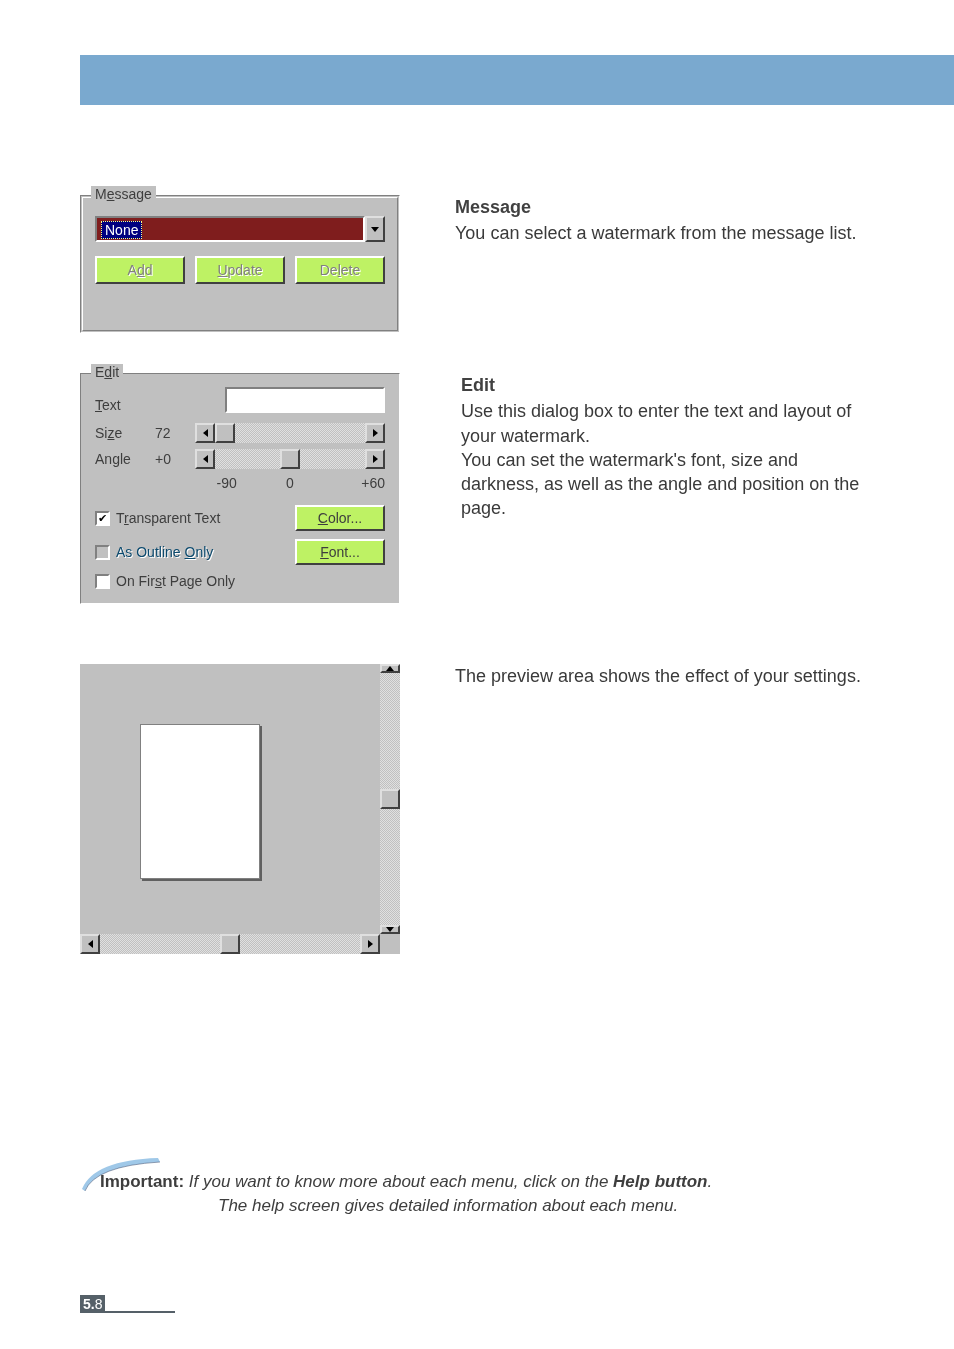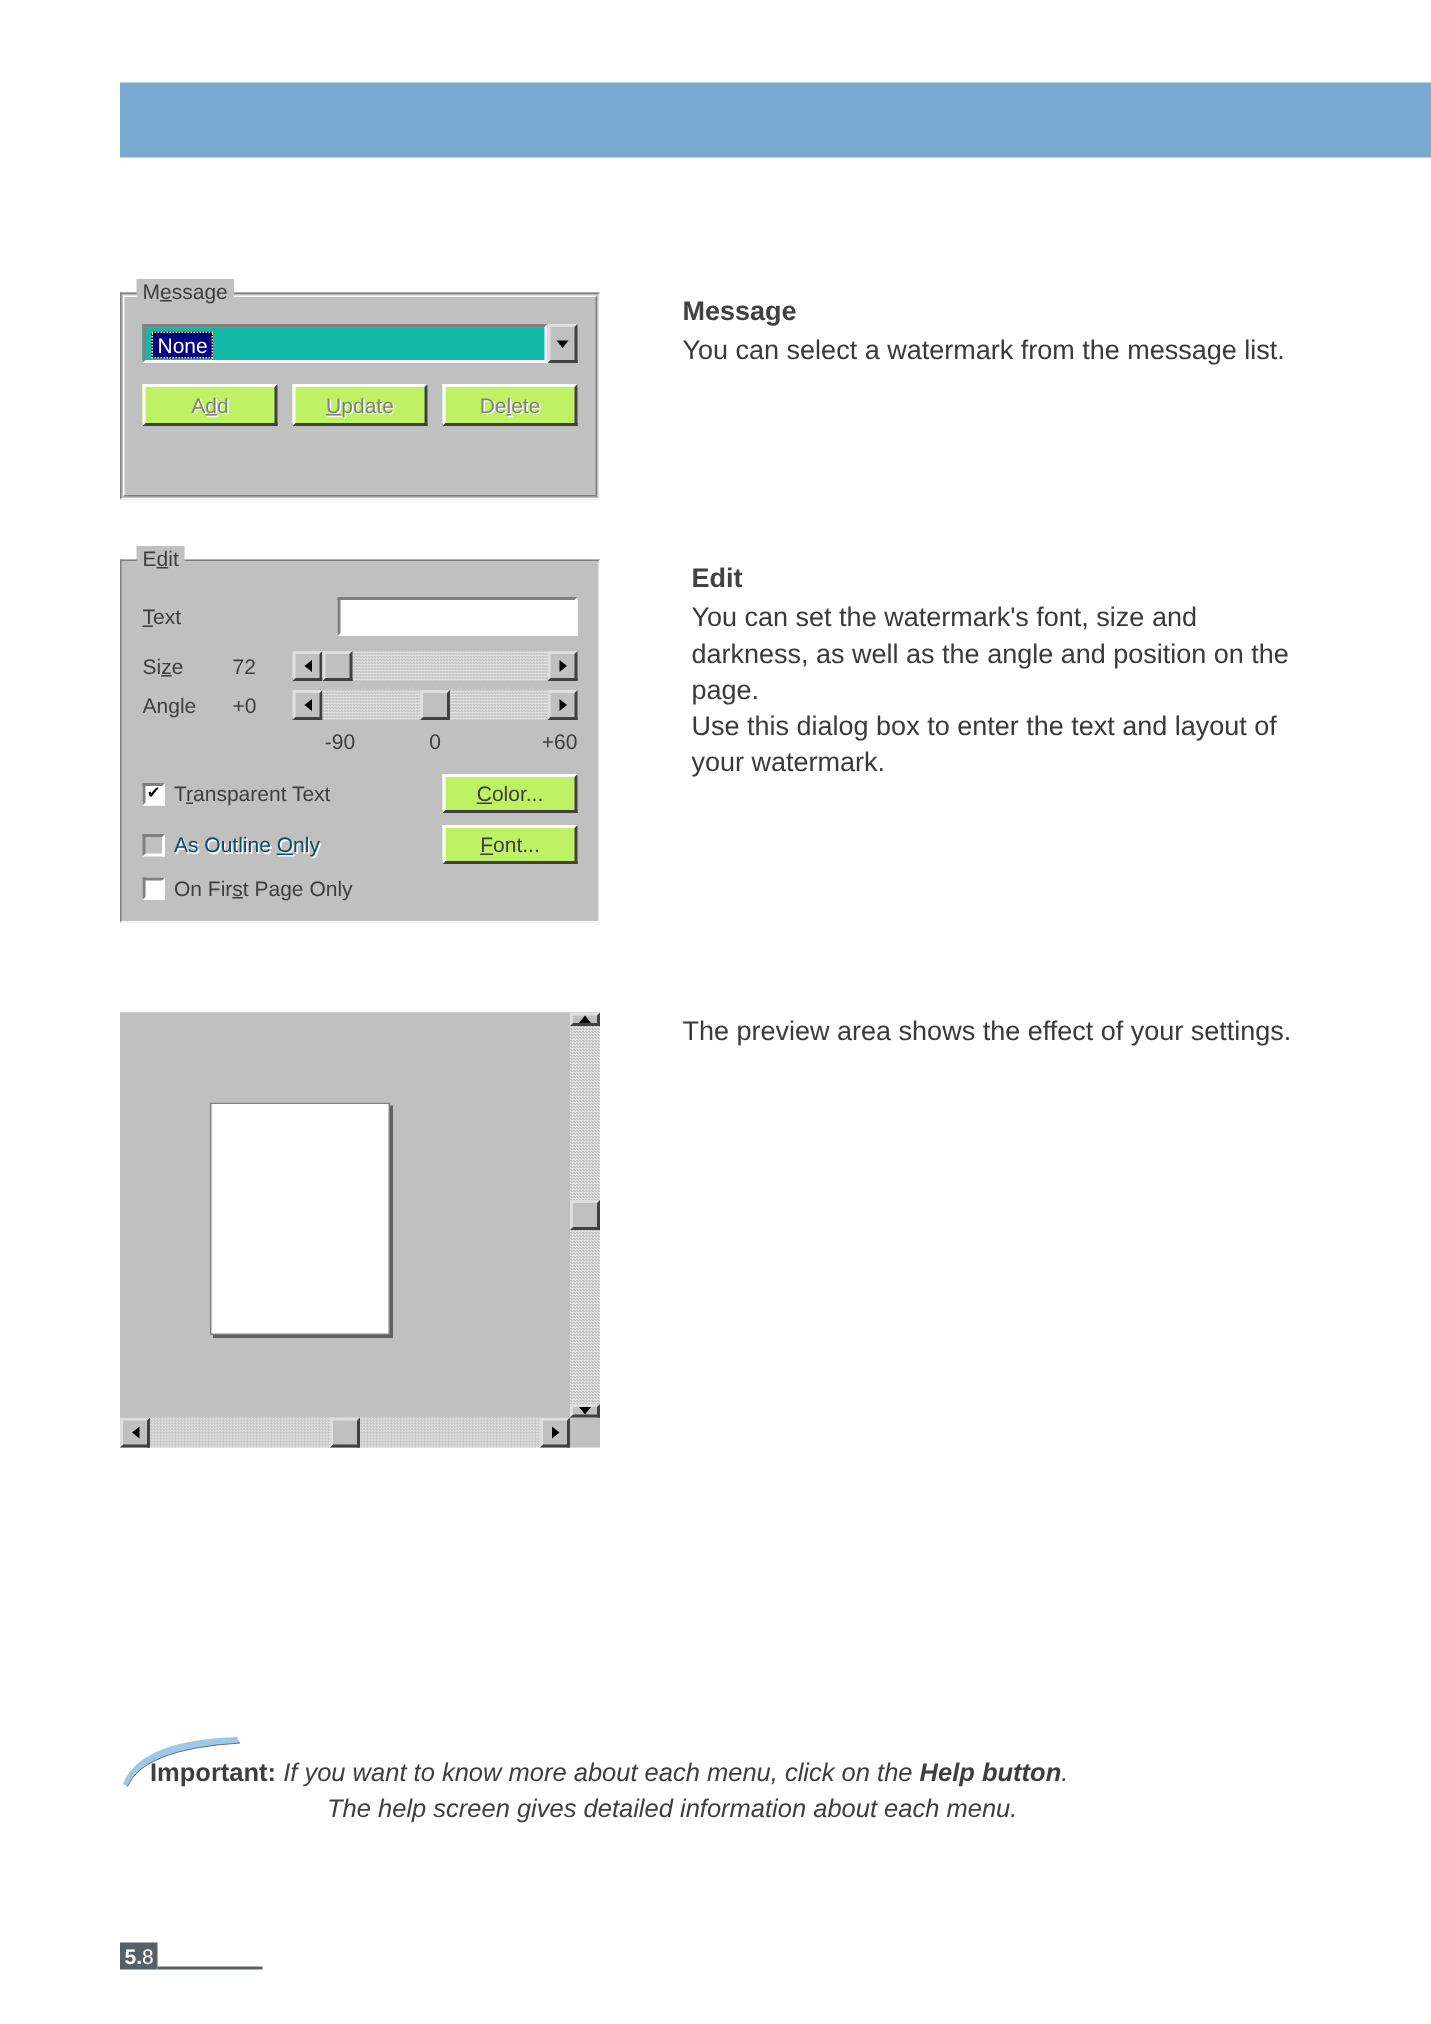--- a/index.html
+++ b/index.html
@@ -94,21 +94,21 @@
   }
   .btn .ul { text-decoration: underline; }
 
   
   .msg-group { width: 320px; height: 138px; }
   .msg-dropdown-wrap {
     position: relative;
     flex: 1;
     border: 2px solid;
     border-color: #808080 #fff #fff #808080;
-    background: #14b8a6;
+    background: #7f1d1d;
     height: 26px;
   }
   .msg-dropdown-wrap .seltext {
     position: absolute;
     left: 4px; top: 3px;
     background: #000080;
     color: #fff;
     font-family: "MS Sans Serif", Tahoma, sans-serif;
     font-size: 14px;
     padding: 0 3px;
@@ -391,21 +391,21 @@
       <div class="heading">Message</div>
       <div>You can select a watermark from the message list.</div>
     </div>
   </div>
 
   <div class="section">
     <div class="left-col">
       <div class="edit-group">
         <div class="edit-legend">E<span style="text-decoration:underline">d</span>it</div>
 
-        <div class="edit-row" style="margin-top:18px;">
+        <div class="edit-row" style="margin-top:7px;align-items:flex-end;">
           <span class="lbl"><span class="ul">T</span>ext</span>
           <div class="text-input"></div>
         </div>
 
         <div class="edit-row">
           <span class="lbl">Si<span class="ul">z</span>e</span>
           <span class="val">72</span>
           <div class="hscroll">
             <div class="scroll-btn">
                 <div class="tri-left"></div>
@@ -454,22 +454,22 @@
         </div>
 
         <div class="check-row" style="margin-top:8px;">
           <div class="checkbox"></div>
           <span class="check-label">On Fir<span class="ul">s</span>t Page Only</span>
         </div>
       </div>
     </div>
     <div class="right-col" style="padding-left:56px;">
       <div class="heading">Edit</div>
+      <div>Use this dialog box to enter the text and layout of your watermark.</div>
       <div>You can set the watermark's font, size and darkness, as well as the angle and position on the page.</div>
-      <div>Use this dialog box to enter the text and layout of your watermark.</div>
     </div>
   </div>
 
   <div class="section" style="margin-top:60px;">
     <div class="left-col">
       <div class="preview-wrap">
         <div class="preview-outer">
           <div class="preview-area">
             <div class="preview-page"></div>
           </div>

